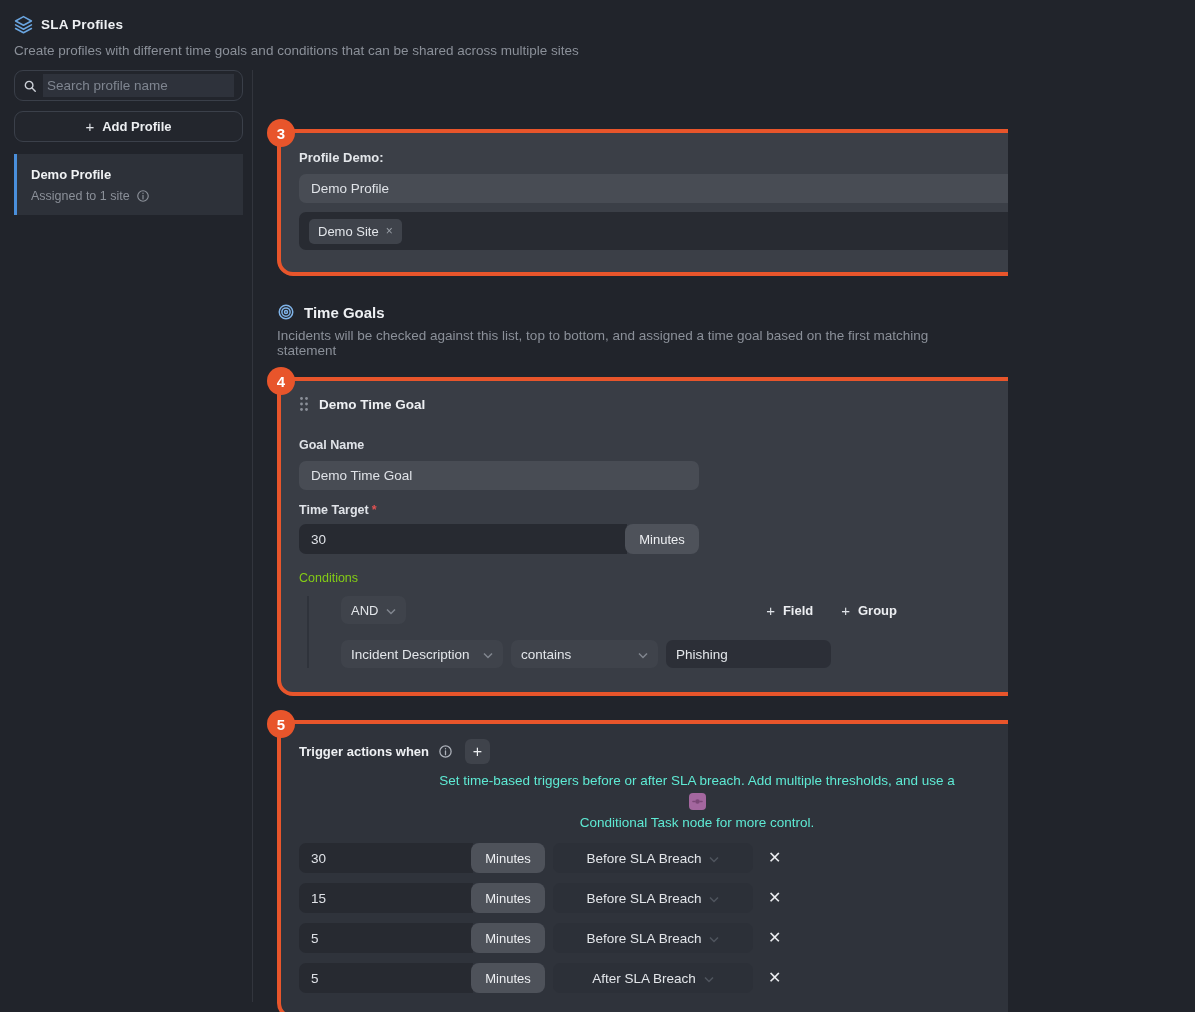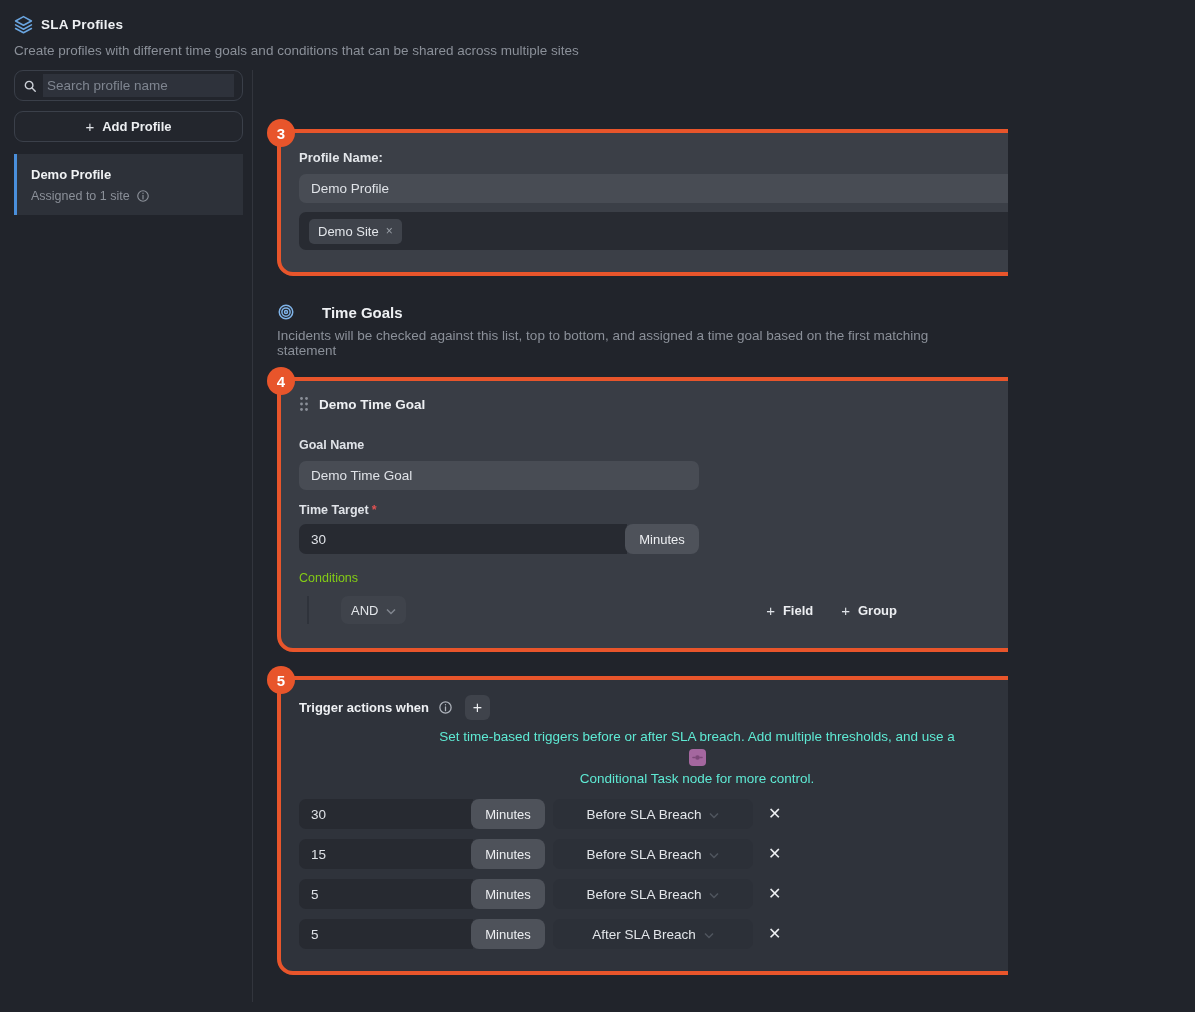--- a/index.html
+++ b/index.html
@@ -57,21 +57,21 @@
     border-radius:7px; color:#dfe2e7; font-size:13.5px; font-family:inherit; padding:0 12px; margin-top:9px; }
   .assign-label { margin-top:19px; }
   .multiselect { margin-top:9px; height:38px; background:#282b32; border-radius:7px;
     display:flex; align-items:center; padding:0 10px; position:relative; cursor:pointer; }
   .tag { display:inline-flex; align-items:center; gap:7px; background:#3f434b; border-radius:5px;
     padding:5px 9px; font-size:13px; color:#e3e6ea; }
   .tag-x { color:#9aa0a8; font-size:12px; cursor:pointer; }
   .ms-chevron { position:absolute; right:12px; color:#4d525b; }
 
   
-  .tg-header { margin-top:27px; display:flex; align-items:center; gap:27px; }
+  .tg-header { margin-top:27px; display:flex; align-items:center; gap:9px; }
   .tg-title { font-size:15px; font-weight:bold; color:#eef0f3; }
   .tg-subrow { margin-top:6px; display:flex; align-items:center; justify-content:space-between;gap:34px; }
   .tg-desc { font-size:13.5px; color:#8b9099; }
   .add-goal { padding:0 14px; }
 
   
   .box4 { margin-top:19px; background:#393d45; padding:15px 18px 24px; }
   .goal-header { display:flex; align-items:center; gap:10px; }
   .goal-title { font-size:13.5px; font-weight:bold; color:#eef0f3; }
   .goal-header-icons { margin-left:auto; display:flex; align-items:center; gap:19px; }
@@ -184,21 +184,21 @@
               <path d="M5 6l1 15a1 1 0 0 0 1 1h10a1 1 0 0 0 1-1l1-15"></path>
               <path d="M10 11v6"></path>
               <path d="M14 11v6"></path>
           </svg>
         </button>
       </div>
 
       <section class="callout-box box3">
         <div class="callout-circle">3</div>
 
-        <label class="field-label">Profile Name:</label>
+        <label class="field-label">Profile Demo:</label>
         <input class="input-light" type="text" value="Demo Profile" style="">
 
         <div class="multiselect">
           <span class="tag">
             <span>Demo Site</span>
             <span class="tag-x">×</span>
           </span>
           <span class="ms-chevron">
             <svg width="12" height="8" viewBox="0 0 10 6" fill="none" stroke="currentColor" stroke-width="1.5">
                 <path d="M1 1l4 4 4-4"></path>
@@ -286,20 +286,39 @@
                 <button class="text-btn">
                   <span class="plus-glyph">+</span>
                   <span>Field</span>
                 </button>
                 <button class="text-btn">
                   <span class="plus-glyph">+</span>
                   <span>Group</span>
                 </button>
               </div>
             </div>
+            <div class="cond-row2">
+              <div class="dd dd-field">
+                <span>Incident Description</span>
+                <span class="chev">
+                  <svg width="10" height="7" viewBox="0 0 10 6" fill="none" stroke="currentColor" stroke-width="1.5">
+                      <path d="M1 1l4 4 4-4"></path>
+                    </svg>
+                </span>
+              </div>
+              <div class="dd dd-op">
+                <span>contains</span>
+                <span class="chev">
+                  <svg width="10" height="7" viewBox="0 0 10 6" fill="none" stroke="currentColor" stroke-width="1.5">
+                      <path d="M1 1l4 4 4-4"></path>
+                    </svg>
+                </span>
+              </div>
+              <input class="cond-value" type="text" value="Phishing" style="">
+            </div>
           </div>
         </div>
       </section>
 
       <section class="callout-box box5">
         <div class="callout-circle">5</div>
 
         <div class="trig-title-row">
           <span class="trig-title">Trigger actions when</span>
           <svg width="15" height="15" viewBox="0 0 24 24" fill="none" stroke="#aeb3bb" stroke-width="2" stroke-linecap="round">

